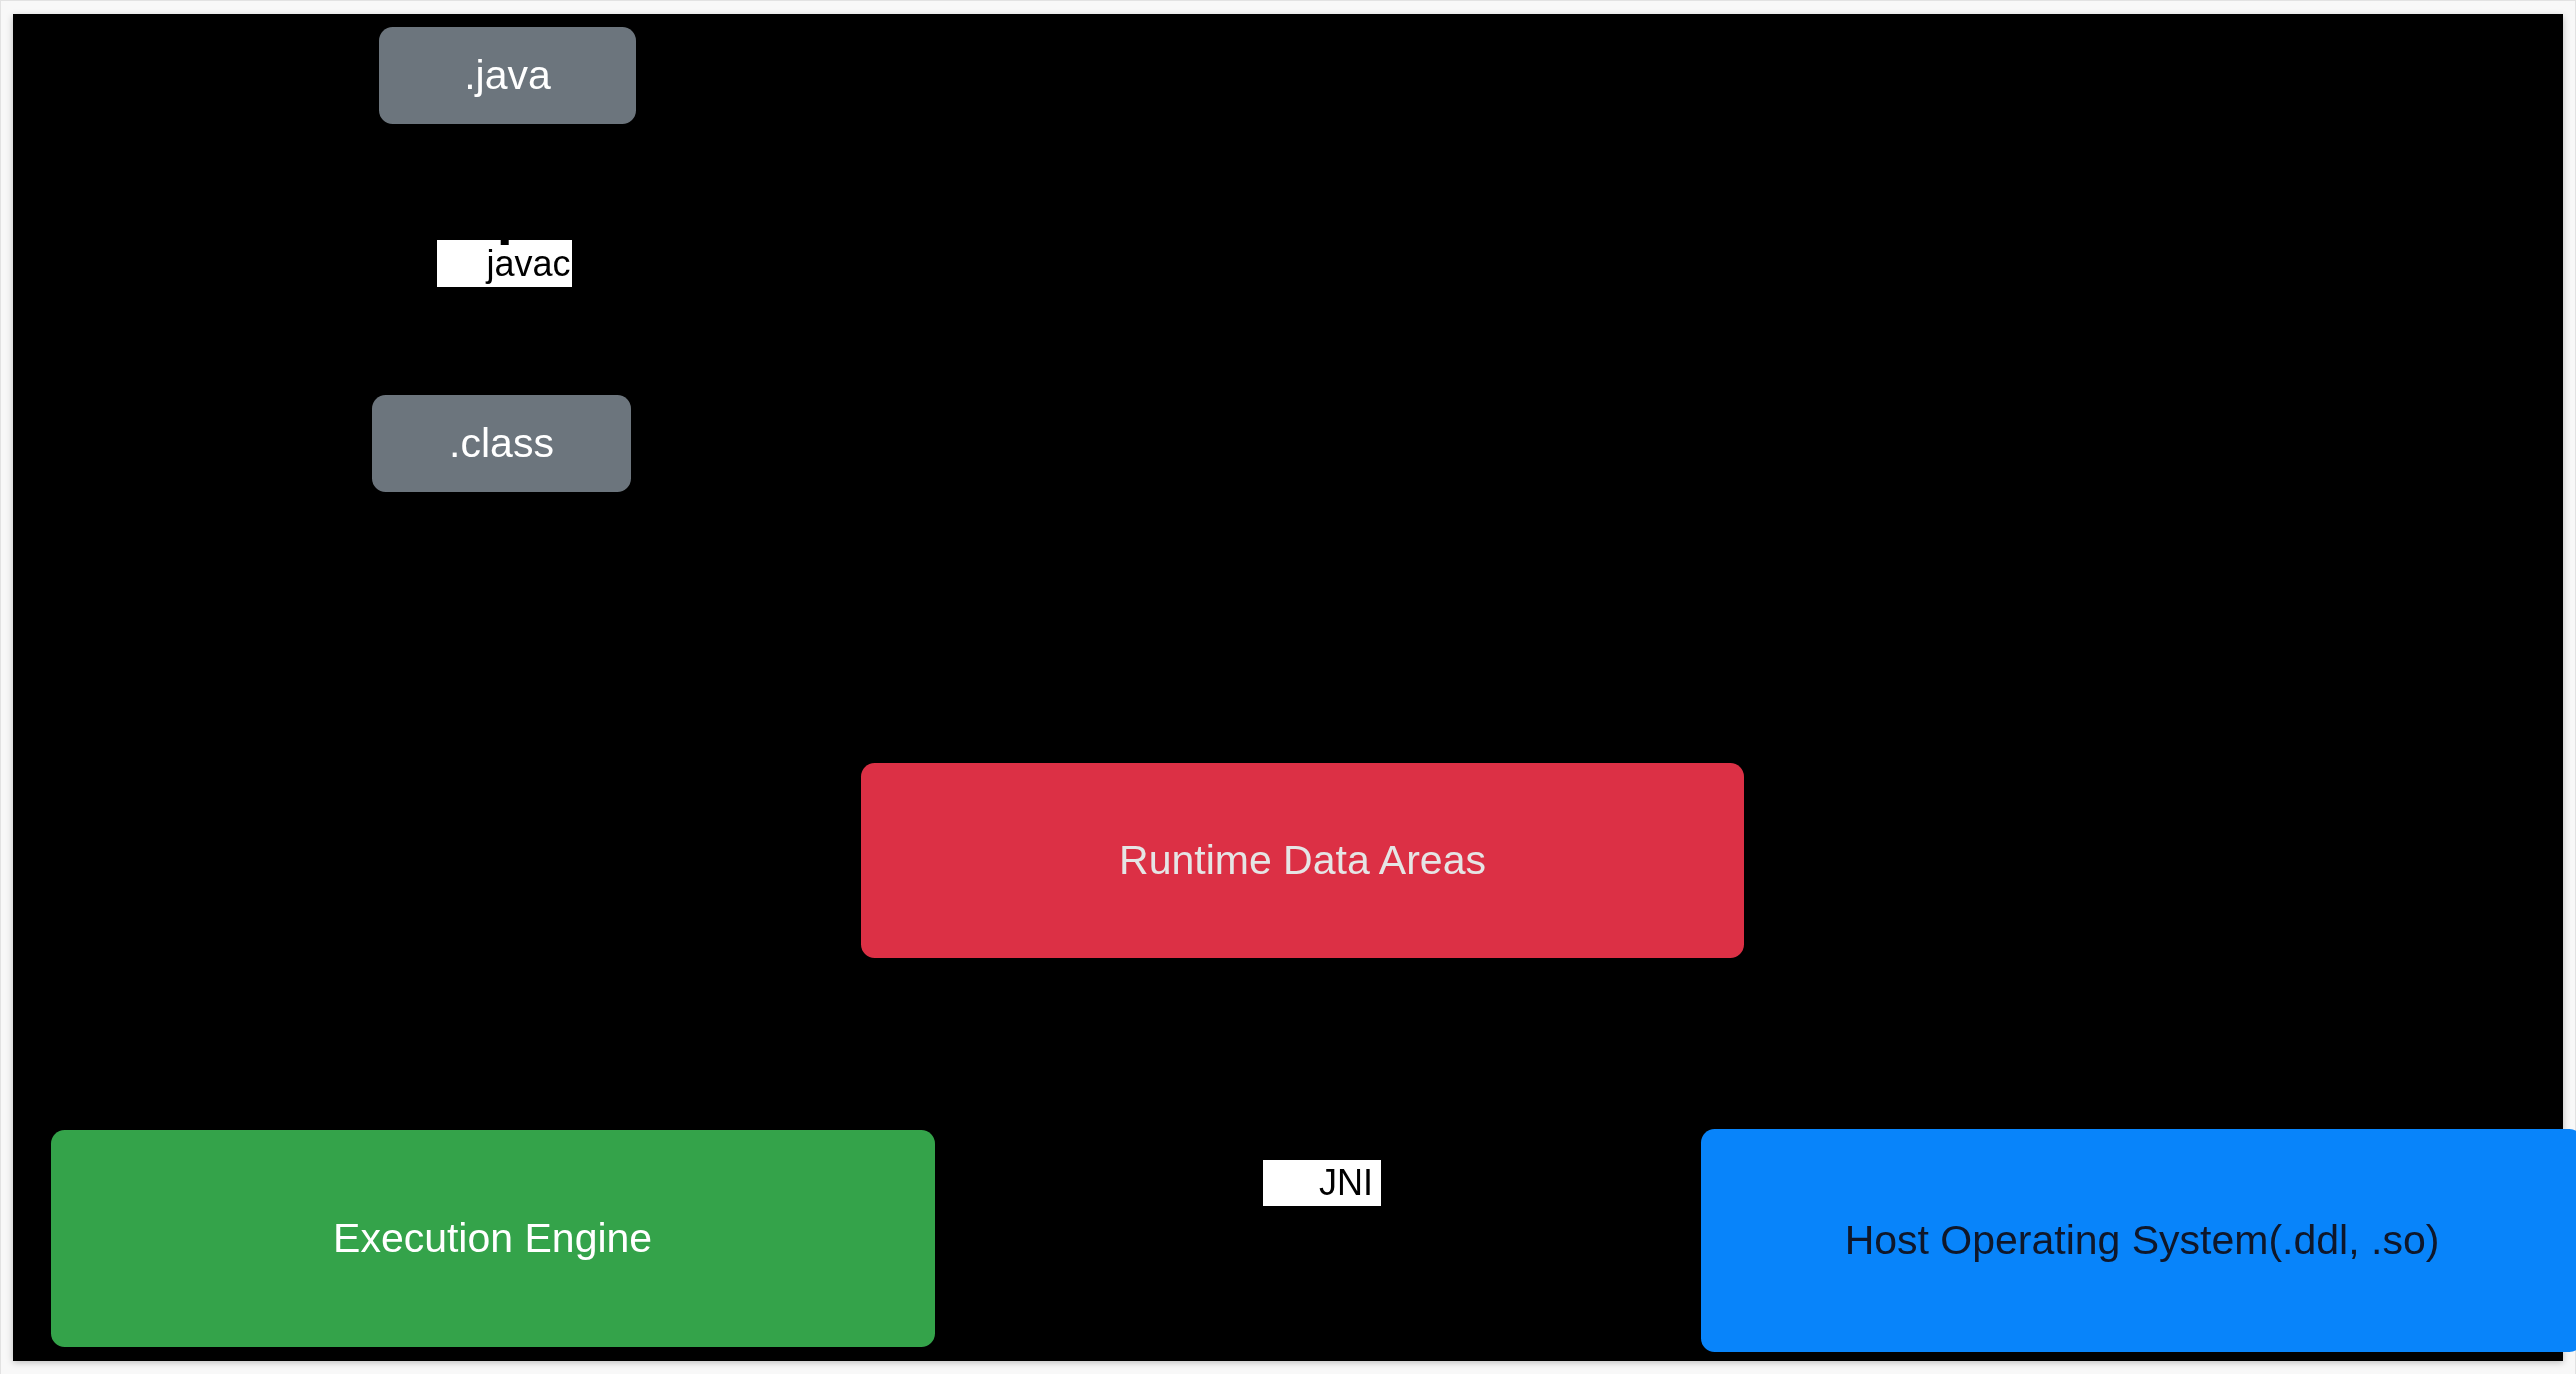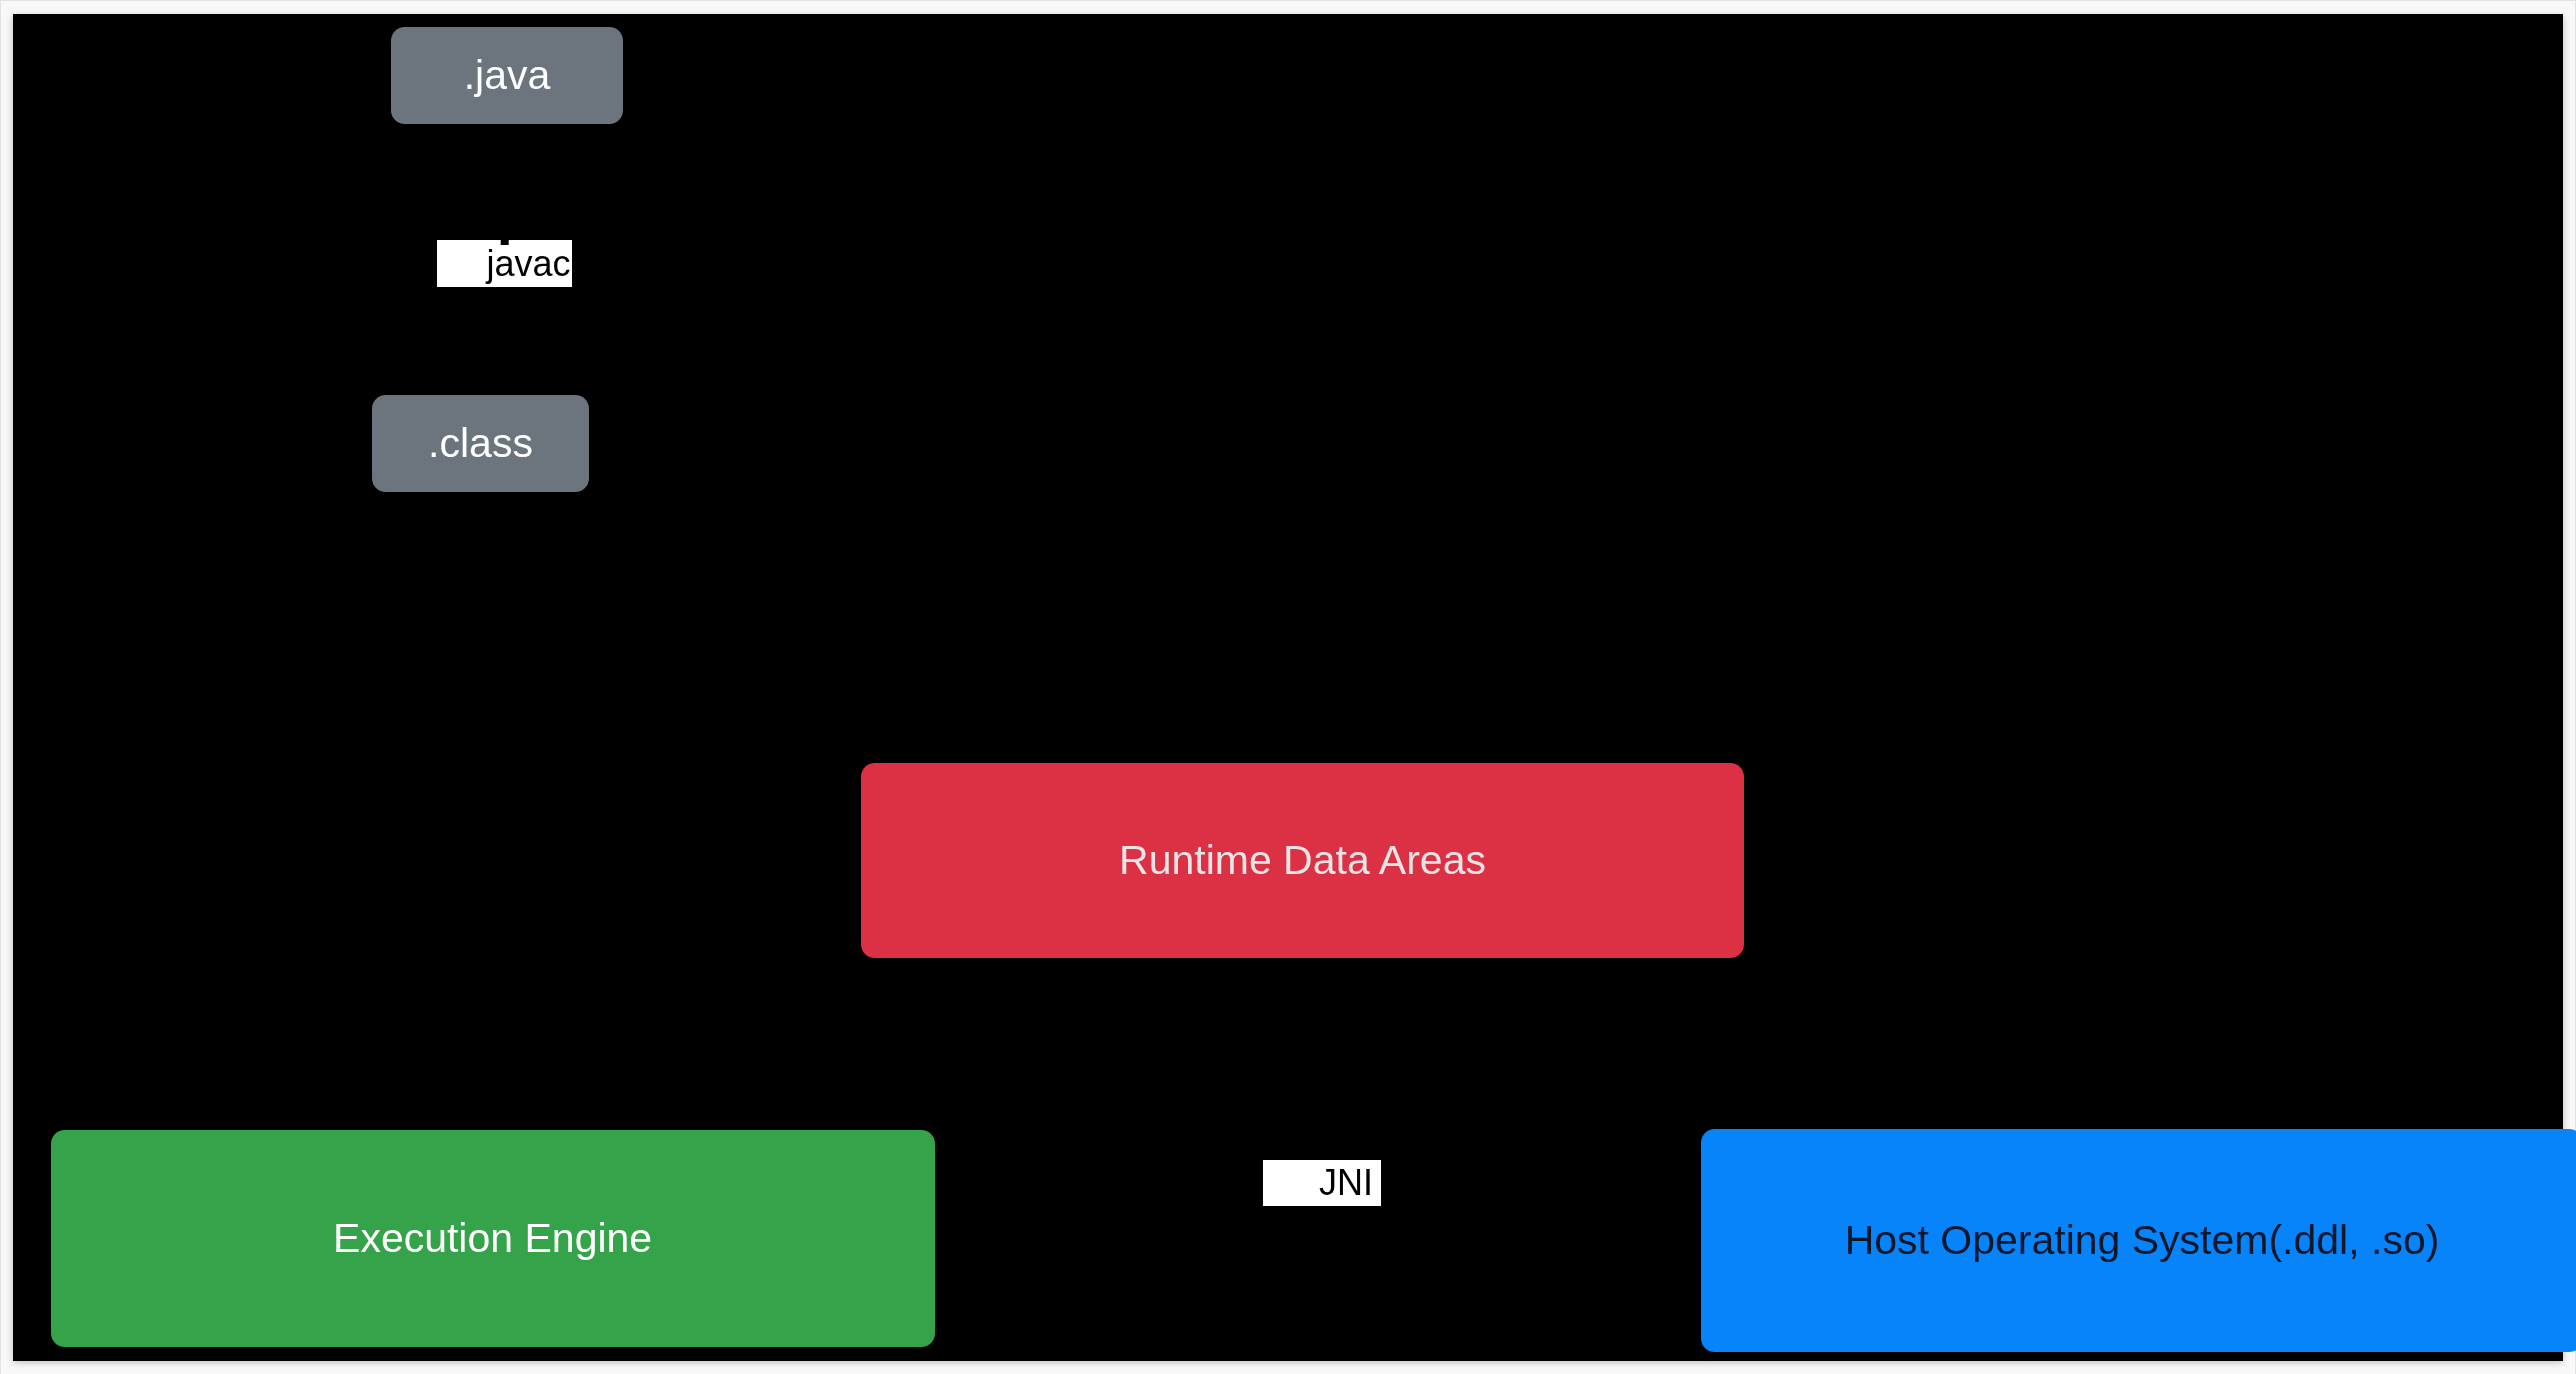--- a/index.html
+++ b/index.html
@@ -41,23 +41,23 @@
     display: flex;
     align-items: center;
     justify-content: center;
     background: #ffffff;
     color: #000000;
     font-size: 36px;
     padding-left: 48px;
   }
 
   
-  .n-java   { left: 378px;  top: 13px;   width: 232px;  height: 97px; }
+  .n-java   { left: 366px;  top: 13px;   width: 257px;  height: 97px; }
   .n-javac  { left: 424px;  top: 226px;  width: 87px;  height: 47px;  }
-  .n-class  { left: 359px;  top: 381px;  width: 217px;  height: 97px; }
+  .n-class  { left: 359px;  top: 381px;  width: 259px;  height: 97px; }
   .n-loader { left: 848px;  top: 307px;  width: 884px; height: 245px; }
   .n-runtime{ left: 848px;  top: 749px;  width: 883px; height: 195px; }
   .n-engine { left: 14.6px;   top: 1116px; width: 884px; height: 217px; }
   .n-jni    { left: 1250px; top: 1146px; width: 70px;   height: 46px; align-items: center;  }
   .n-hostos { left: 1656px; top: 1115px; width: 882px; height: 223px; }
 
   
   .arrow-tip {
     position: absolute;
     left: 50%;

